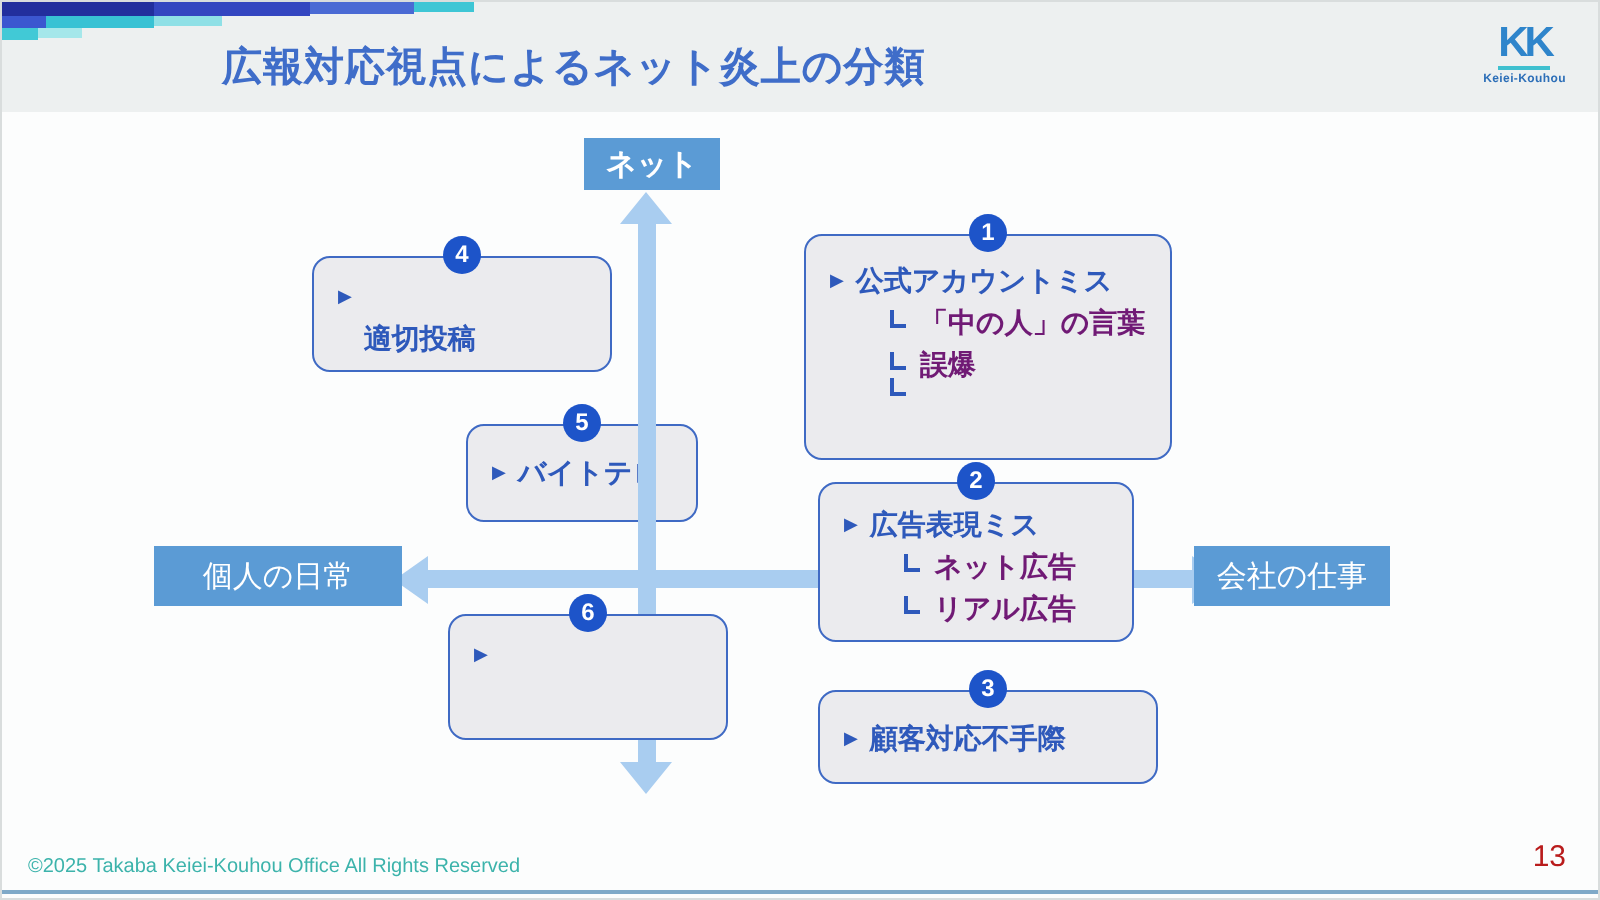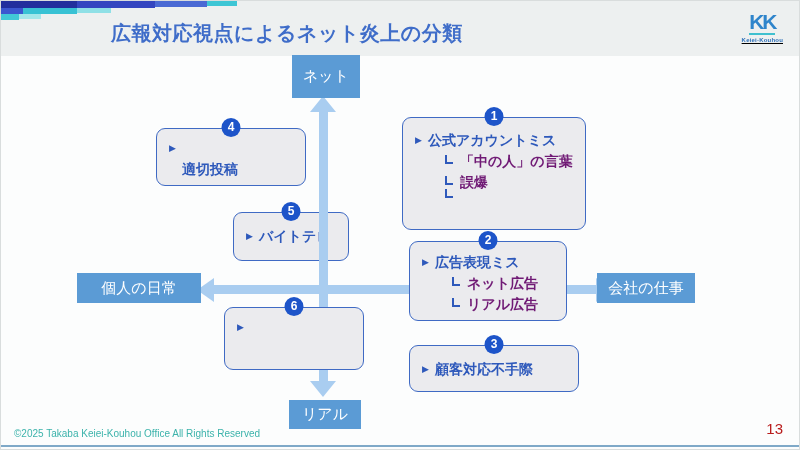--- a/index.html
+++ b/index.html
@@ -1,37 +1,37 @@
 <!DOCTYPE html>
 <html><head>
 <meta charset="utf-8">
 <style>
   html,body{margin:0;padding:0;background:#e8eaea;}
   *{box-sizing:border-box;font-family:"Liberation Sans","DejaVu Sans",sans-serif;}
   .slide{position:relative;width:800px;height:450px;background:#fcfdfd;border:1px solid #d9dddd;overflow:hidden;}
   .header-band{position:absolute;left:0;top:0;width:800px;height:55px;background:#edf0f0;}
   .deco{position:absolute;left:0;top:0;}
   .title{position:absolute;left:71px;top:19px;font-size:20px;font-weight:600;color:#3f6dc9;letter-spacing:0.5px;white-space:nowrap;margin-left:39px;}
-  .logo{position:absolute;right:16px;top:10px;text-align:center;line-height:1;text-decoration:underline;}
+  .logo{position:absolute;right:16px;top:10px;text-align:center;line-height:1;}
   .logo-kk{font-size:21px;font-weight:800;color:#2f85cb;letter-spacing:-2px;border-bottom:2px solid #3fc0cf;display:inline-block;padding-bottom:1px;}
   .logo-cap{font-size:6px;font-weight:700;color:#2d6fb8;margin-top:2px;letter-spacing:0.2px;}
 
   
   .axis{position:absolute;background:#a9cdf0;z-index:2;}
   .v-shaft{left:318px;top:108px;width:9px;height:276px;}
   .h-shaft{left:212px;top:284px;width:384px;height:9px;}
   .tri{position:absolute;width:0;height:0;z-index:2;}
   .tri-up{left:309px;top:95px;border-left:13px solid transparent;border-right:13px solid transparent;border-bottom:16px solid #a9cdf0;}
   .tri-down{left:309px;top:380px;border-left:13px solid transparent;border-right:13px solid transparent;border-top:16px solid #a9cdf0;}
   .tri-left{left:196px;top:277px;border-top:12px solid transparent;border-bottom:12px solid transparent;border-right:17px solid #a9cdf0;}
   .tri-right{left:595px;top:277px;border-top:12px solid transparent;border-bottom:12px solid transparent;border-left:17px solid #a9cdf0;}
 
   
   .axlabel{position:absolute;background:#5b9bd5;color:#ffffff;font-size:15px;text-align:center;z-index:4;display:flex;align-items:center;justify-content:center;}
-  .lab-top{left:291px;top:54px;width:68px;height:43px;}
+  .lab-top{left:291px;top:68px;width:68px;height:26px;font-weight:bold;}
   .lab-bottom{left:288px;top:399px;width:72px;height:29px;}
   .lab-left{left:76px;top:272px;width:124px;height:30px;}
   .lab-right{left:596px;top:272px;width:98px;height:30px;}
 
   
   .ibox{position:absolute;background:#ebebee;border:1.5px solid #3f6ac4;border-radius:9px;z-index:3;}
   .box1{left:401px;top:116px;width:184px;height:113px;padding:12px 8px 6px 12px;}
   .box2{left:408px;top:240px;width:158px;height:80px;padding:10px 8px 6px 12px;}
   .box3{left:408px;top:344px;width:170px;height:47px;padding:13px 8px 6px 12px;}
   .box4{left:155px;top:127px;width:150px;height:58px;padding:9px 8px 6px 12px;}
@@ -73,21 +73,20 @@
   </div>
 
   <div class="axis v-shaft"></div>
   <div class="axis h-shaft"></div>
   <div class="tri tri-up"></div>
   <div class="tri tri-down"></div>
   <div class="tri tri-left"></div>
   <div class="tri tri-right"></div>
 
   <div class="axlabel lab-top">ネット</div>
-  <div class="axlabel lab-bottom">リアル</div>
   <div class="axlabel lab-left">個人の日常</div>
   <div class="axlabel lab-right">会社の仕事</div>
 
   <div class="ibox box1">
     <div class="num">1</div>
     <div class="main-line">
       <span class="bullet">▶</span>
       <span class="mtext">公式アカウントミス</span>
     </div>
     <div class="sub">

